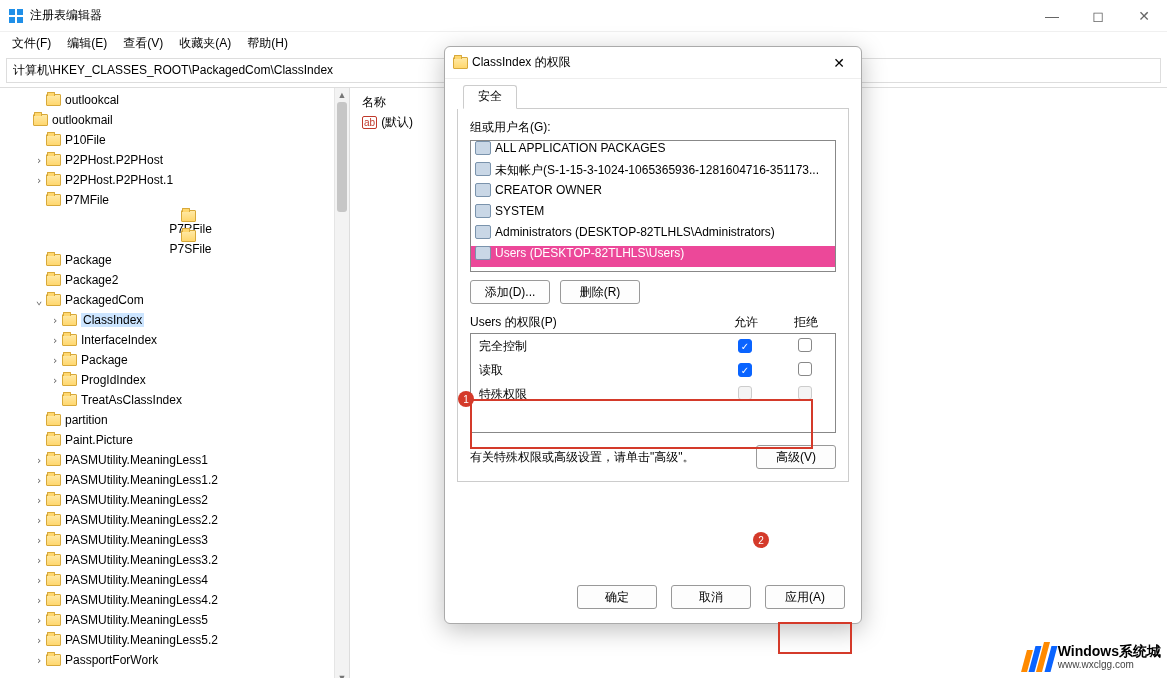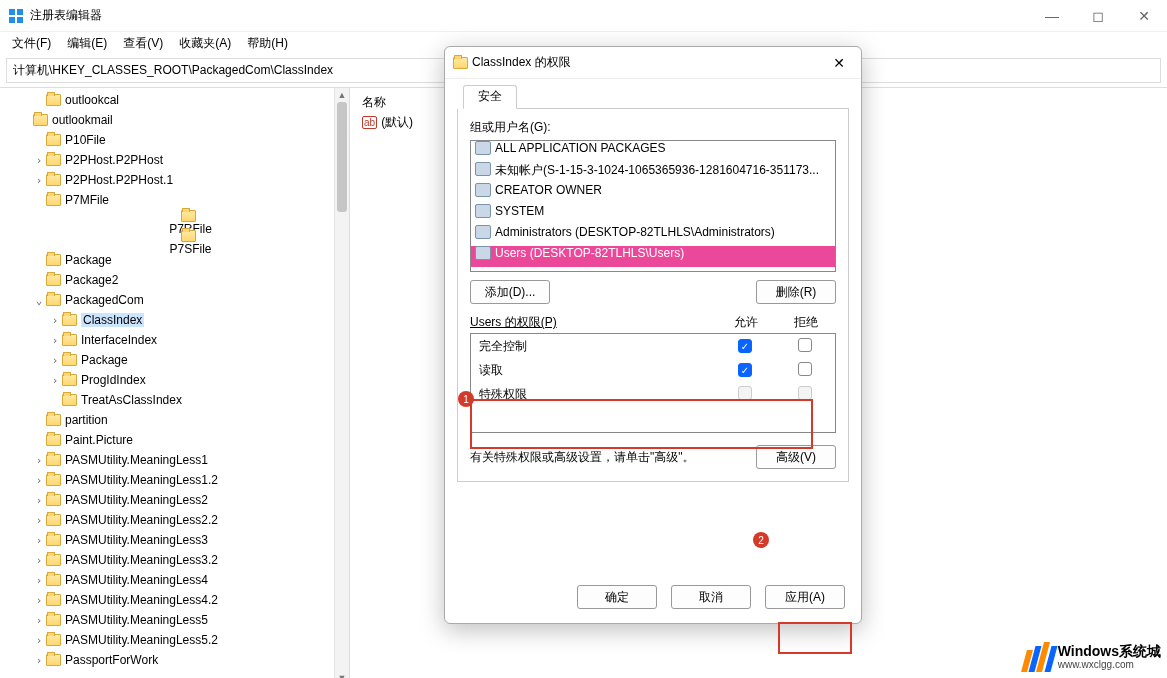--- a/index.html
+++ b/index.html
@@ -211,42 +211,42 @@
   .usericon {
     width: 16px;
     height: 14px;
     background: #c9d7e6;
     border: 1px solid #7a93ac;
     border-radius: 2px;
     flex: none;
   }
   .btnrow {
     display:flex;
-    justify-content:space-between;
+    justify-content:flex-start;
     gap:10px;
     margin-top: 8px;
   }
   .winbtn {
     min-width: 80px;
     height: 24px;
     border: 1px solid #999;
     background: #fdfdfd;
     border-radius: 3px;
     display:flex;
     align-items:center;
     justify-content:center;
     padding: 0 10px;
   }
 
   .perms-header {
     display:flex;
     margin-top: 10px;
     font-size: 12px;
   }
-  .perms-header .fill { flex:1;text-decoration:underline; }
+  .perms-header .fill { flex:1; }
   .perms-header .col { width: 60px; text-align:center; }
   .perms-list {
     border: 1px solid #888;
     margin-top: 2px;
     height: 100px;
   }
   .perm-row {
     display:flex;
     align-items:center;
     height: 24px;

